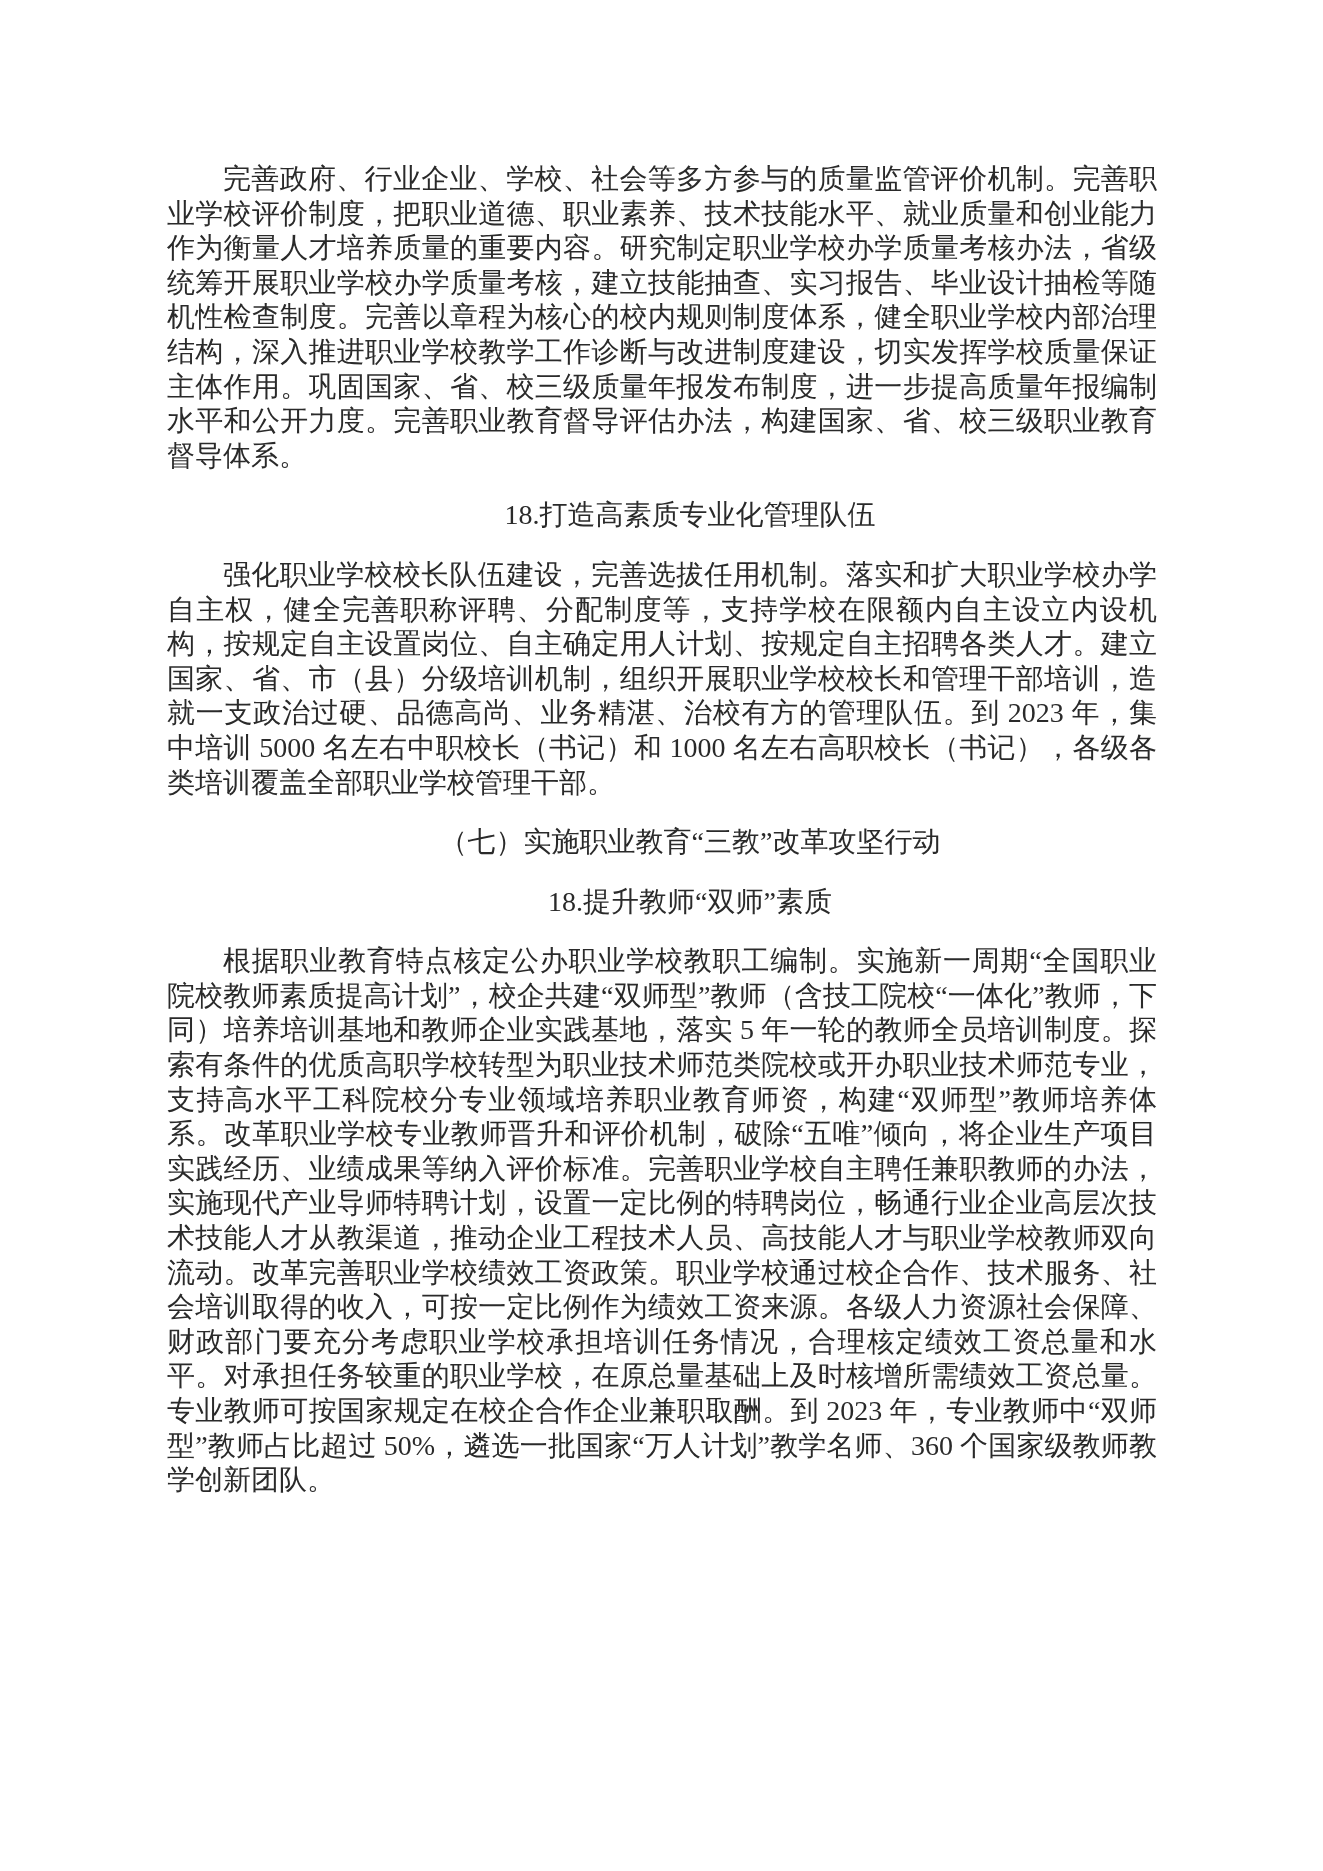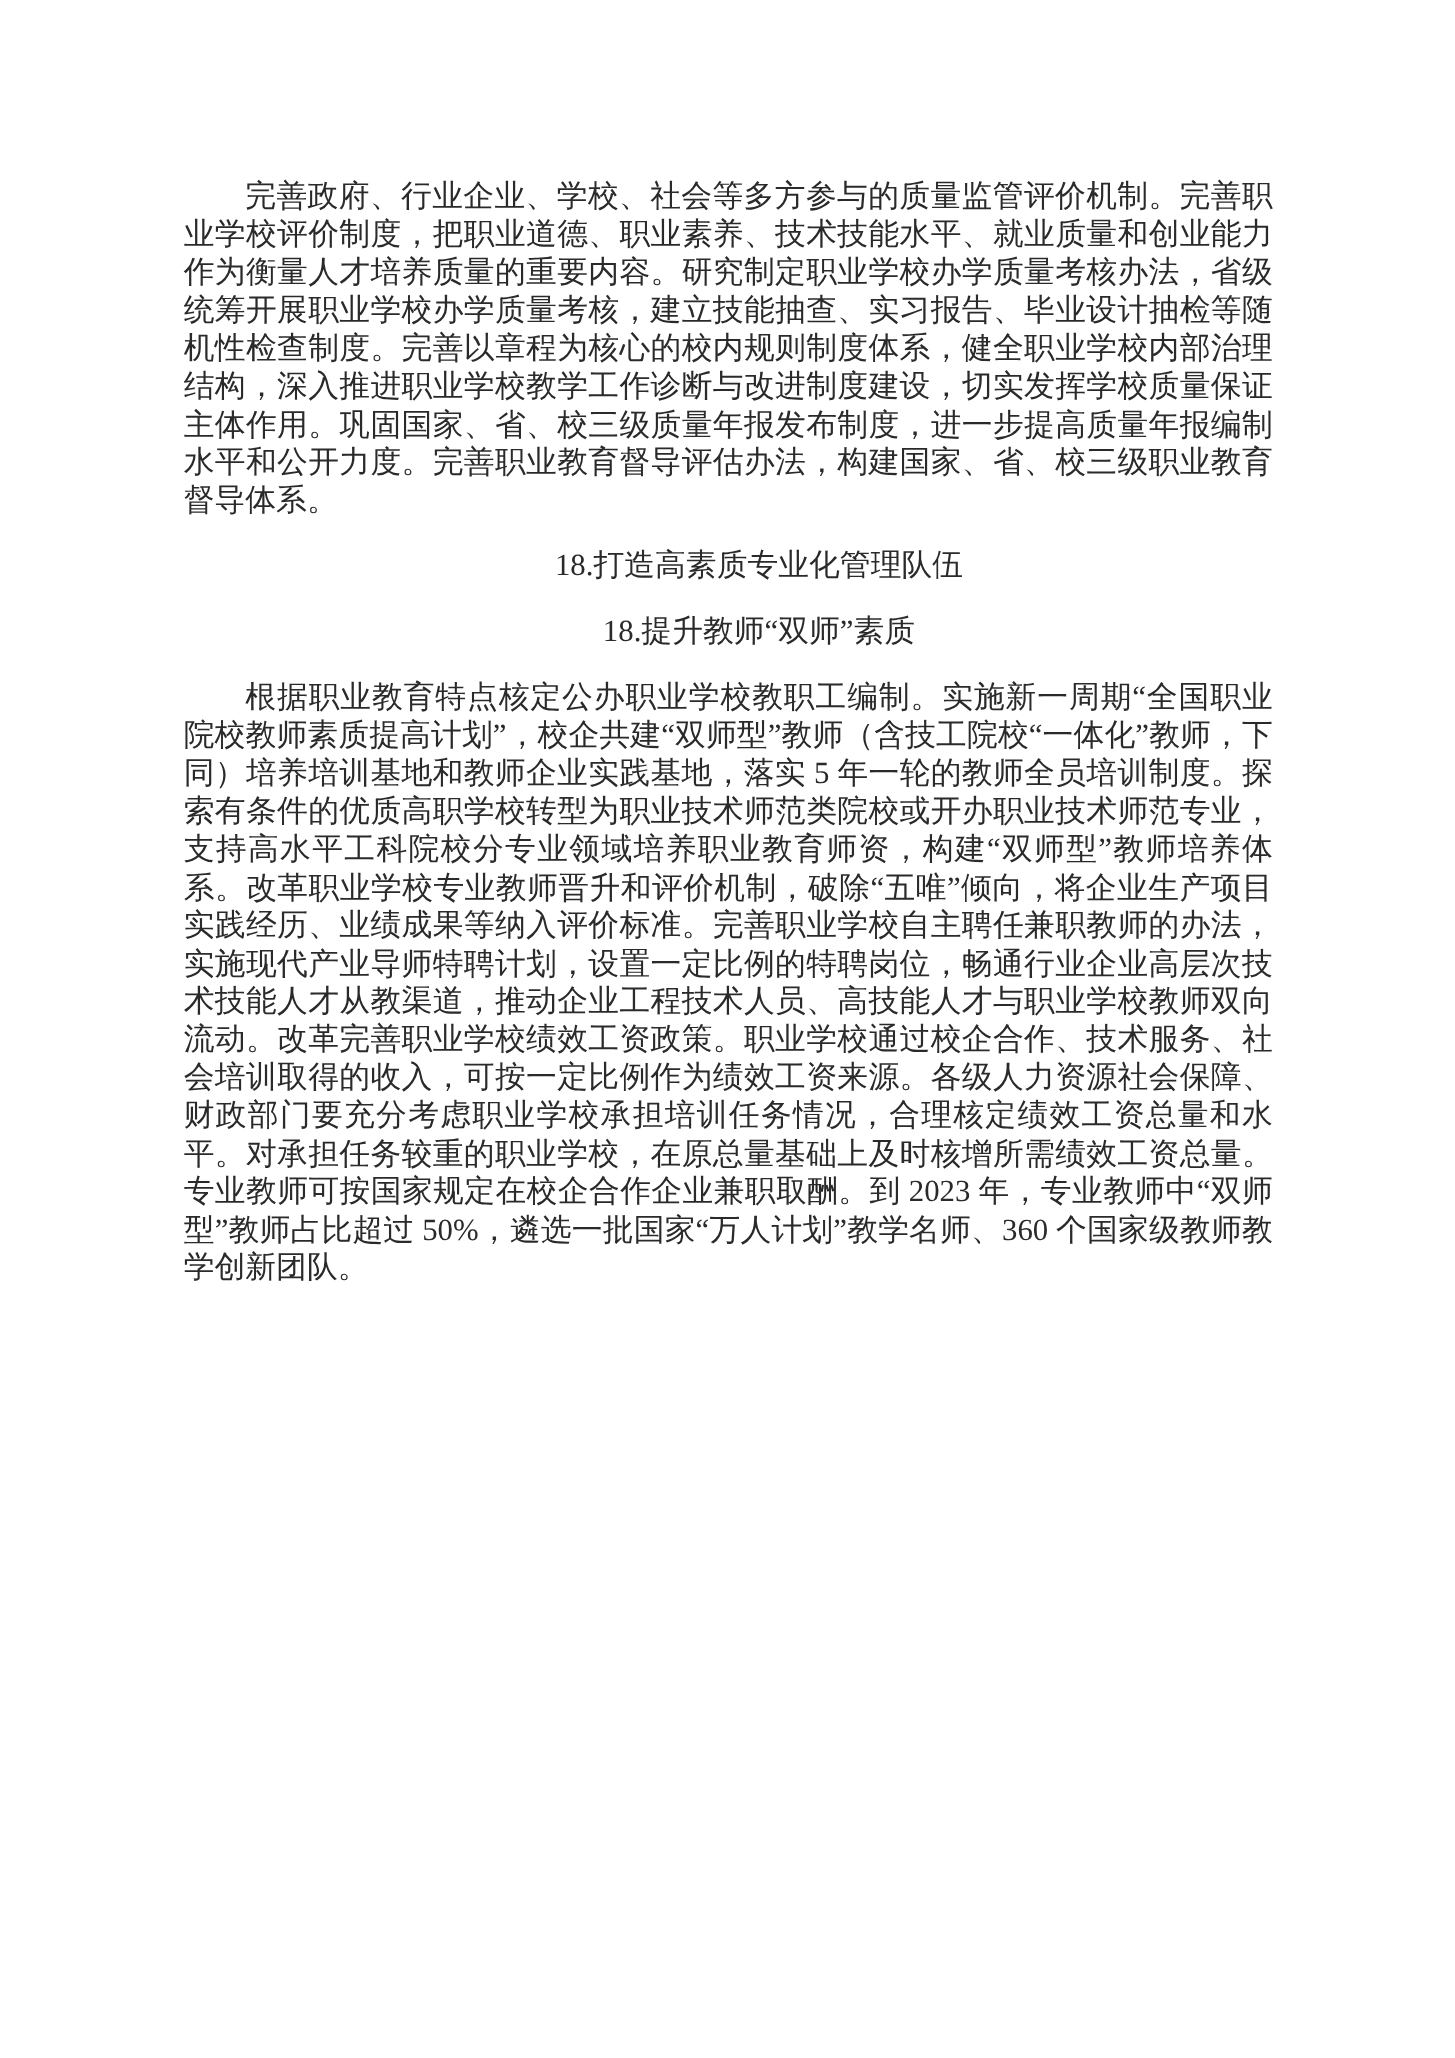--- a/index.html
+++ b/index.html
@@ -39,16 +39,18 @@
     text-align: center;
   }
 </style>
 </head>
 <body>
 
 <div class="page">
   <div class="content" id="doc-content" style="color: rgb(42, 42, 42);">
       <p class="paragraph">完善政府、行业企业、学校、社会等多方参与的质量监管评价机制。完善职业学校评价制度，把职业道德、职业素养、技术技能水平、就业质量和创业能力作为衡量人才培养质量的重要内容。研究制定职业学校办学质量考核办法，省级统筹开展职业学校办学质量考核，建立技能抽查、实习报告、毕业设计抽检等随机性检查制度。完善以章程为核心的校内规则制度体系，健全职业学校内部治理结构，深入推进职业学校教学工作诊断与改进制度建设，切实发挥学校质量保证主体作用。巩固国家、省、校三级质量年报发布制度，进一步提高质量年报编制水平和公开力度。完善职业教育督导评估办法，构建国家、省、校三级职业教育督导体系。</p>
       <p class="heading">18.打造高素质专业化管理队伍</p>
+      <p class="paragraph">强化职业学校校长队伍建设，完善选拔任用机制。落实和扩大职业学校办学自主权，健全完善职称评聘、分配制度等，支持学校在限额内自主设立内设机构，按规定自主设置岗位、自主确定用人计划、按规定自主招聘各类人才。建立国家、省、市（县）分级培训机制，组织开展职业学校校长和管理干部培训，造就一支政治过硬、品德高尚、业务精湛、治校有方的管理队伍。到 2023 年，集中培训 5000 名左右中职校长（书记）和 1000 名左右高职校长（书记），各级各类培训覆盖全部职业学校管理干部。</p>
+      <p class="heading">（七）实施职业教育“三教”改革攻坚行动</p>
       <p class="heading">18.提升教师“双师”素质</p>
       <p class="paragraph">根据职业教育特点核定公办职业学校教职工编制。实施新一周期“全国职业院校教师素质提高计划”，校企共建“双师型”教师（含技工院校“一体化”教师，下同）培养培训基地和教师企业实践基地，落实 5 年一轮的教师全员培训制度。探索有条件的优质高职学校转型为职业技术师范类院校或开办职业技术师范专业，支持高水平工科院校分专业领域培养职业教育师资，构建“双师型”教师培养体系。改革职业学校专业教师晋升和评价机制，破除“五唯”倾向，将企业生产项目实践经历、业绩成果等纳入评价标准。完善职业学校自主聘任兼职教师的办法，实施现代产业导师特聘计划，设置一定比例的特聘岗位，畅通行业企业高层次技术技能人才从教渠道，推动企业工程技术人员、高技能人才与职业学校教师双向流动。改革完善职业学校绩效工资政策。职业学校通过校企合作、技术服务、社会培训取得的收入，可按一定比例作为绩效工资来源。各级人力资源社会保障、财政部门要充分考虑职业学校承担培训任务情况，合理核定绩效工资总量和水平。对承担任务较重的职业学校，在原总量基础上及时核增所需绩效工资总量。专业教师可按国家规定在校企合作企业兼职取酬。到 2023 年，专业教师中“双师型”教师占比超过 50%，遴选一批国家“万人计划”教学名师、360 个国家级教师教学创新团队。</p>
     </div>
 </div>
 
 </body></html>

